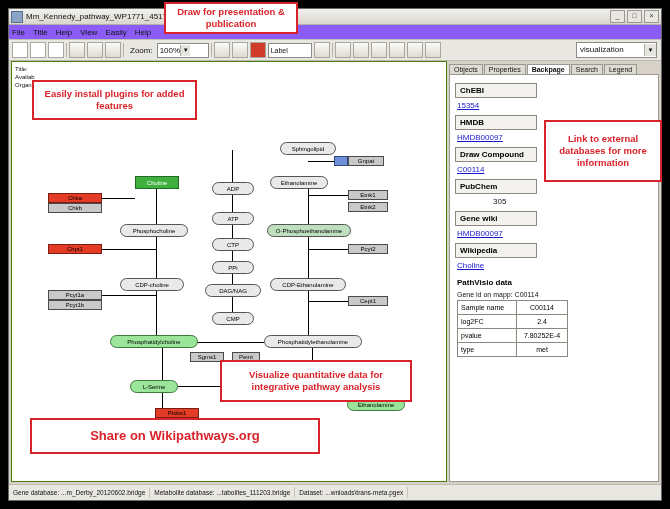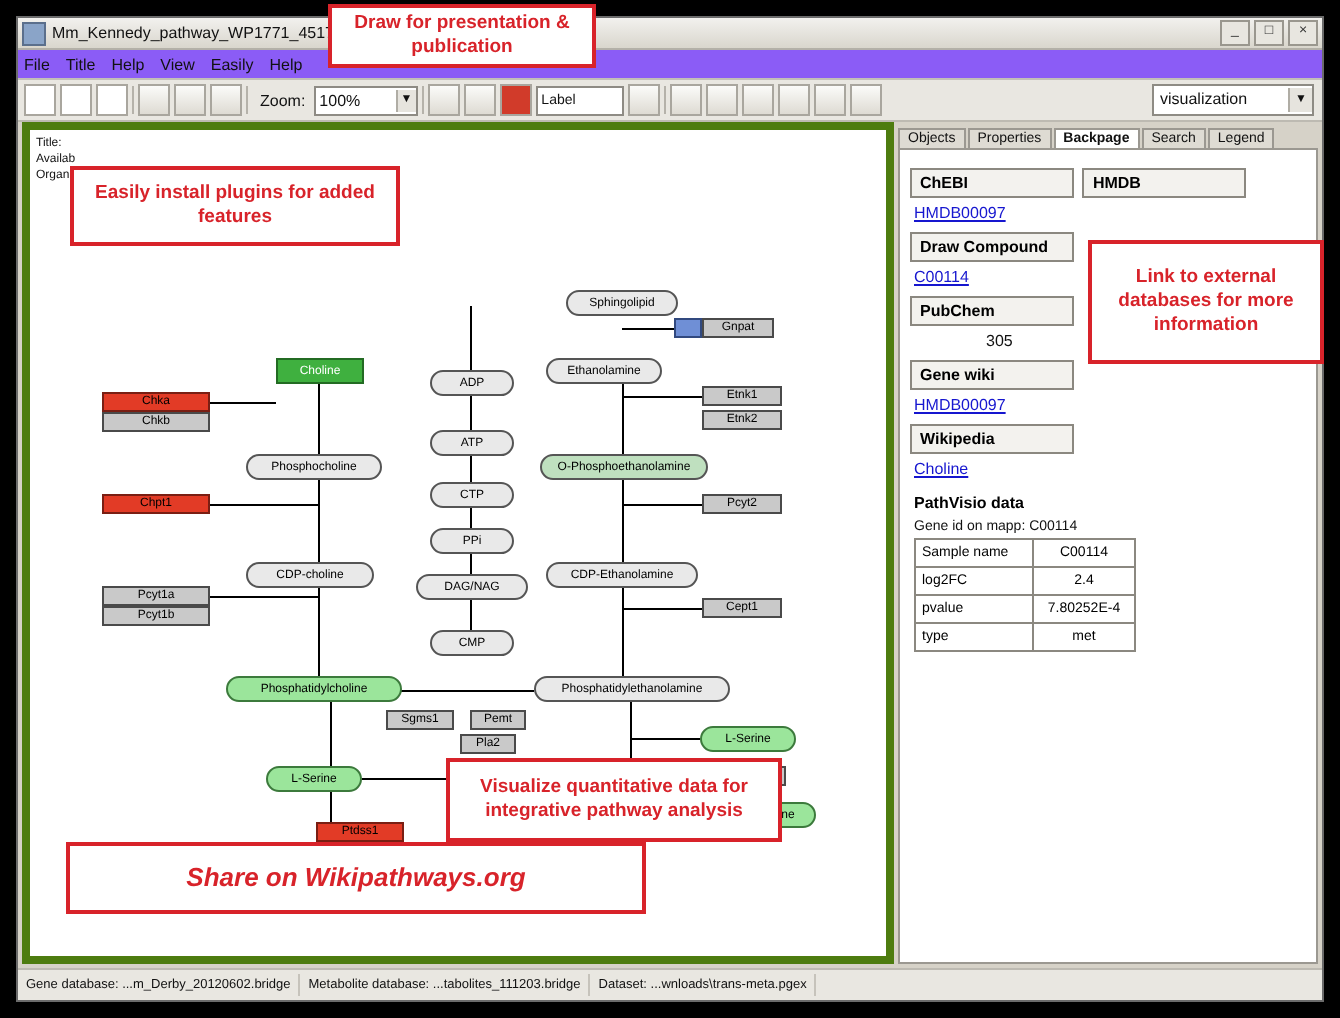--- a/index.html
+++ b/index.html
@@ -18,30 +18,30 @@
   .menubar{height:14px;background:#8b5cf6;border-bottom:1px solid #c3c0b8;display:flex;align-items:center;padding-left:3px;}
   .menubar span{font-size:8px;color:#111;margin-right:8px;}
 
   
   .toolbar{height:20px;background:#e9e7e1;border-bottom:1px solid #bdbab2;display:flex;align-items:center;padding-left:3px;gap:2px;}
   .tool{width:14px;height:14px;border:1px solid #a9a69e;background:linear-gradient(#fbfbf9,#dedbd3);}
   .tool.sq{background:#fff;}
   .tool.red{background:#d13b2a;}
   .tool.sep{width:1px;border:0;background:#b5b2aa;height:14px;}
   .zoomlbl{font-size:8px;margin:0 2px 0 4px;color:#111;}
-  .zoombox{width:48px;height:13px;background:#fff;border:1px solid #8e8b84;font-size:8px;line-height:13px;padding-left:2px;color:#111;display:flex;align-items:center;justify-content:space-between;}
+  .zoombox{width:48px;height:13px;background:#fff;border:1px solid #8e8b84;font-size:8px;line-height:13px;padding-left:2px;color:#111;display:flex;align-items:center;justify-content:flex-start;}
   .zoombox .cv{width:9px;height:11px;background:#e6e4de;border-left:1px solid #b0ada5;font-size:6px;text-align:center;line-height:11px;}
   .labelbox{width:40px;height:13px;background:#fff;border:1px solid #8e8b84;font-size:7px;line-height:13px;padding-left:2px;color:#111;}
   .viswrap{margin-left:auto;margin-right:4px;}
   .visbox{width:76px;height:14px;background:#fff;border:1px solid #8e8b84;font-size:8px;line-height:14px;padding-left:3px;color:#111;display:flex;align-items:center;justify-content:space-between;}
   .visbox .cv{width:11px;height:12px;background:#e6e4de;border-left:1px solid #b0ada5;font-size:6px;text-align:center;line-height:12px;}
 
   
   .body{position:absolute;left:0;top:50px;right:0;bottom:16px;display:flex;}
-  .canvas{position:relative;flex:1;background:#fff;border:4px solid #4d7c0f;margin:2px;overflow:hidden;}
+  .canvas{position:relative;flex:1;background:#fff;border:1px solid #4d7c0f;margin:2px;overflow:hidden;}
   .sidepanel{width:210px;margin:2px 2px 2px 0;display:flex;flex-direction:column;}
 
   
   .meta{position:absolute;left:3px;top:3px;font-size:6px;color:#111;line-height:8px;}
 
   
   .node{position:absolute;box-sizing:border-box;font-size:6px;color:#000;display:flex;align-items:center;justify-content:center;text-align:center;}
   .gp{background:#c9c9c9;border:1px solid #4a4a4a;}      
   .met{background:#e9e9e9;border:1px solid #555;border-radius:9px;}  
   .gpgreen{background:#9be59b;border:1px solid #3c7a3c;border-radius:9px;}
@@ -69,21 +69,21 @@
   table.expr td{border:1px solid #8b8880;padding:1px 3px;height:11px;}
   table.expr td.k{width:52px;}
   table.expr td.v{width:44px;text-align:center;}
 
   
   .status{position:absolute;left:0;right:0;bottom:0;height:15px;background:#e9e7e1;border-top:1px solid #bdbab2;display:flex;align-items:center;}
   .status .cell{font-size:6.5px;color:#111;border-right:1px solid #c6c3bb;padding:0 4px;height:11px;line-height:11px;white-space:nowrap;}
 
   
   .callout{position:absolute;background:#fff;border:2px solid #d8232a;color:#d8232a;font-weight:bold;text-align:center;font-size:9.5px;line-height:12px;display:flex;align-items:center;justify-content:center;padding:3px 6px;box-sizing:border-box;z-index:30;}
-  .callout.share{font-style:italic;font-size:13px;}
+  .callout.share{font-size:13px;}
   .arrowmark{position:absolute;color:#d8232a;font-size:11px;z-index:30;}
 </style>
 </head>
 <body>
 
 <div id="app">
 
   <div class="titlebar">
     <div class="ticon"></div>
     <div class="ttext">Mm_Kennedy_pathway_WP1771_45176.gpml - PathVisio</div>
@@ -203,35 +203,36 @@
       <div class="node gp" style="left:178px;top:290px;width:34px;height:10px;">Sgms1</div>
 
       <div style="position:absolute;left:143px;top:368px;width:70px;height:22px;border:1px dashed #d8232a;"></div>
       <div class="node gpyellow" style="left:145px;top:370px;width:20px;height:9px;">Lypla1</div>
       <div class="node gpred" style="left:145px;top:380px;width:20px;height:9px;">Lypla2</div>
       <div class="node gpgrn2" style="left:167px;top:370px;width:26px;height:19px;color:#fff;"></div>
       <div class="arrowmark" style="left:132px;top:372px;">◄</div>
       <div class="arrowmark" style="left:213px;top:372px;">►</div>
 
       <div class="callout" style="left:20px;top:18px;width:165px;height:40px;">Easily install plugins for added features</div>
-      <div class="callout" style="left:208px;top:298px;width:168px;height:42px;margin-top:16px;">Visualize quantitative data  for integrative pathway analysis</div>
+      <div class="callout" style="left:208px;top:298px;width:192px;height:42px;">Visualize quantitative data  for integrative pathway analysis</div>
       <div class="callout share" style="left:18px;top:356px;width:290px;height:36px;">Share on Wikipathways.org</div>
     </div>
 
     <div class="sidepanel">
       <div class="tabs">
         <div class="tab">Objects</div>
         <div class="tab">Properties</div>
         <div class="tab active">Backpage</div>
         <div class="tab">Search</div>
         <div class="tab">Legend</div>
       </div>
       <div class="panelbody">
 
         <div class="sect first">ChEBI</div>
+        <a class="lnk">15354</a>
 
         <div class="sect">HMDB</div>
         <a class="lnk">HMDB00097</a>
 
         <div class="sect">Draw Compound</div>
         <a class="lnk">C00114</a>
 
         <div class="sect">PubChem</div>
         <div class="plain">305</div>
 

